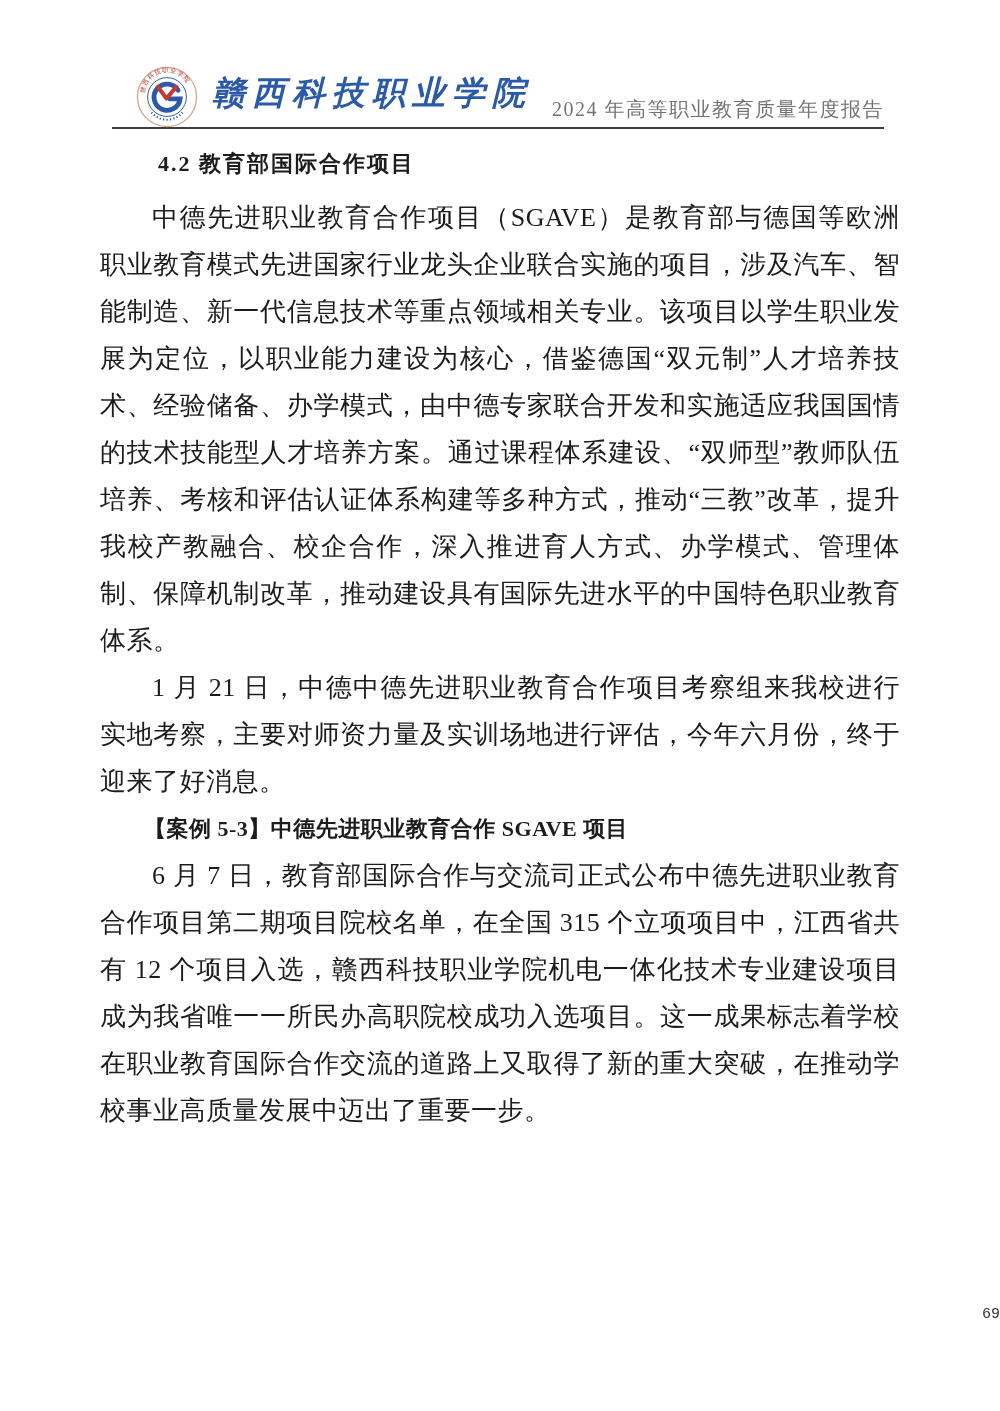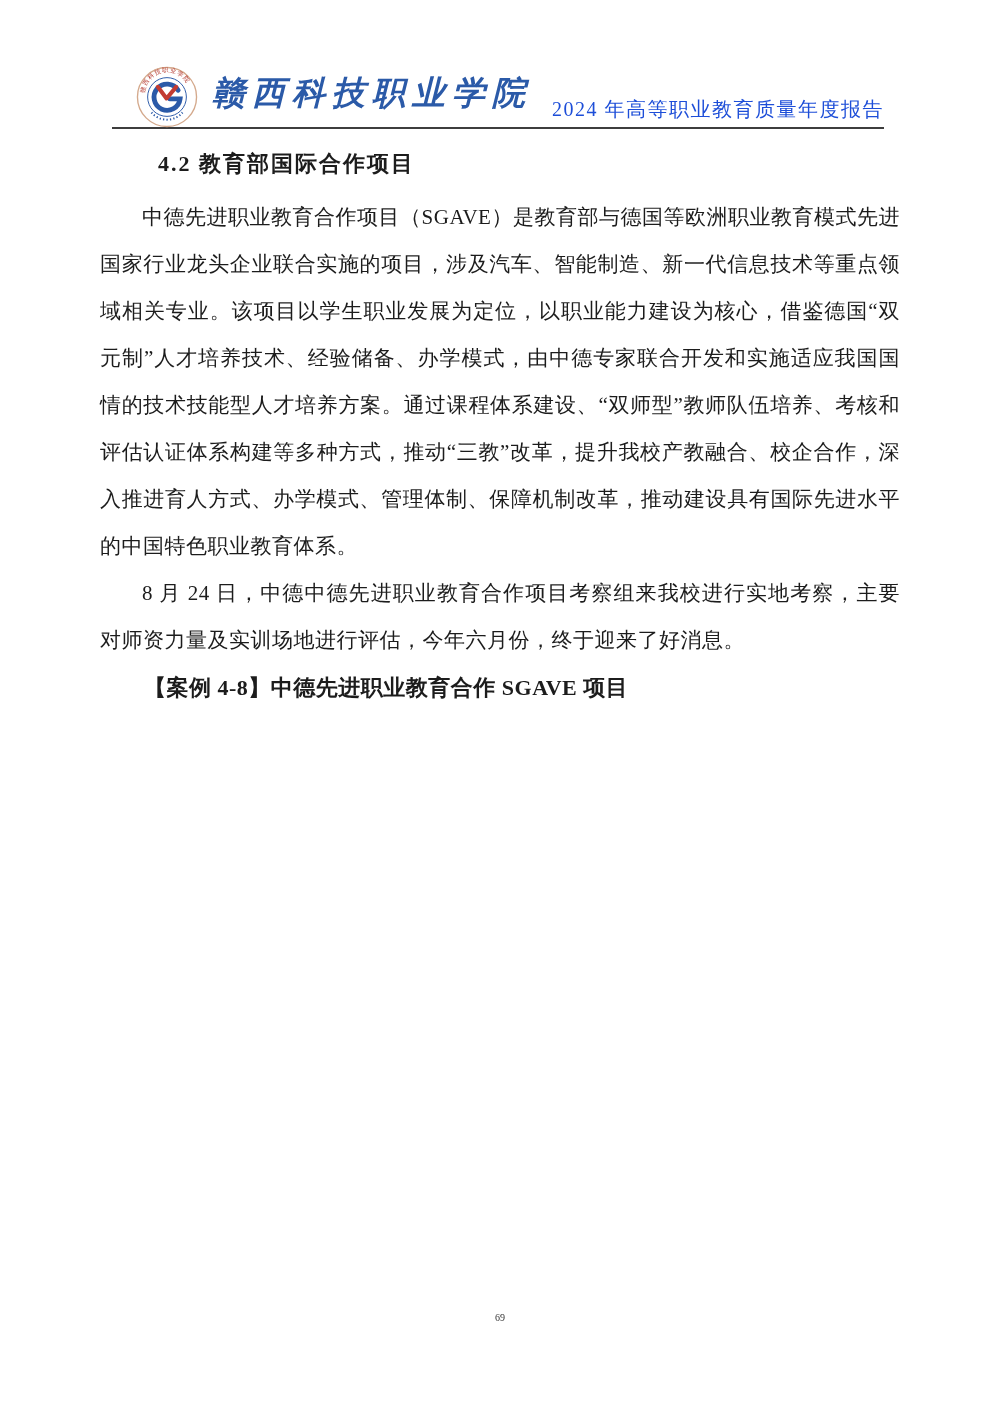--- a/index.html
+++ b/index.html
@@ -40,64 +40,64 @@
     color: #2b5aa8;
     white-space: nowrap;
     transform: translateY(-4px);
   }
   .report-title {
     position: absolute;
     right: 0;
     bottom: 4px;
     font-size: 20px;
     letter-spacing: 1.5px;
-    color: #1d4ed8;
+    color: #737373;
     white-space: nowrap;
   }
 
   
   .content {
     position: absolute;
     left: 100px;
     right: 100px;
     top: 140px;
   }
   .section-heading {
     margin: 6px 0 12px 58px;
     font-size: 22px;
     font-weight: bold;
     letter-spacing: 2px;
     line-height: 36px;
   }
   .body-par {
     margin: 0;
-    font-size: 21px;
+    font-size: 26px;
     line-height: 47px;
     text-align: justify;
     text-indent: 2em;
     letter-spacing: 0.5px;
   }
   .case-heading {
     margin: 0;
     font-size: 22px;
     font-weight: bold;
     line-height: 47px;
     text-indent: 2em;
     letter-spacing: 0.5px;
   }
 
   
   .page-number {
     position: absolute;
     left: 0;
     right: 0;
     bottom: 88px;
-    text-align: center;
-    font-family: Liberation Serif, serif;
-    font-size: 10px;
+    text-align: right;
+    font-family: Liberation Mono, monospace;
+    font-size: 15px;
     color: #333333;
   }
 </style>
 </head>
 <body>
 
 <div class="page">
 
   <div class="header">
     <div class="brand">
@@ -113,19 +113,20 @@
         <path d="M 22.5 21.5 L 31.5 33.5 L 41.5 21.5" fill="none" stroke="#c23b32" stroke-width="4.2" stroke-linecap="round" stroke-linejoin="round"></path>
       </svg>
       <div class="school-name">赣西科技职业学院</div>
     </div>
     <div class="report-title">2024 年高等职业教育质量年度报告</div>
   </div>
 
   <div class="content">
     <h2 class="section-heading">4.2 教育部国际合作项目</h2>
     <p class="body-par">中德先进职业教育合作项目（SGAVE）是教育部与德国等欧洲职业教育模式先进国家行业龙头企业联合实施的项目，涉及汽车、智能制造、新一代信息技术等重点领域相关专业。该项目以学生职业发展为定位，以职业能力建设为核心，借鉴德国“双元制”人才培养技术、经验储备、办学模式，由中德专家联合开发和实施适应我国国情的技术技能型人才培养方案。通过课程体系建设、“双师型”教师队伍培养、考核和评估认证体系构建等多种方式，推动“三教”改革，提升我校产教融合、校企合作，深入推进育人方式、办学模式、管理体制、保障机制改革，推动建设具有国际先进水平的中国特色职业教育体系。</p>
-    <p class="body-par">8 月 24 日，中德中德先进职业教育合作项目考察组来我校进行实地考察，主要对师资力量及实训场地进行评估，今年六月份，终于迎来了好消息。</p>
-    <p class="case-heading">【案例 4-8】中德先进职业教育合作 SGAVE 项目</p>
+    <p class="body-par">1 月 21 日，中德中德先进职业教育合作项目考察组来我校进行实地考察，主要对师资力量及实训场地进行评估，今年六月份，终于迎来了好消息。</p>
+    <p class="case-heading">【案例 5-3】中德先进职业教育合作 SGAVE 项目</p>
+    <p class="body-par">6 月 7 日，教育部国际合作与交流司正式公布中德先进职业教育合作项目第二期项目院校名单，在全国 315 个立项项目中，江西省共有 12 个项目入选，赣西科技职业学院机电一体化技术专业建设项目成为我省唯一一所民办高职院校成功入选项目。这一成果标志着学校在职业教育国际合作交流的道路上又取得了新的重大突破，在推动学校事业高质量发展中迈出了重要一步。</p>
   </div>
 
   <div class="page-number">69</div>
 
 </div>
 
 </body></html>

